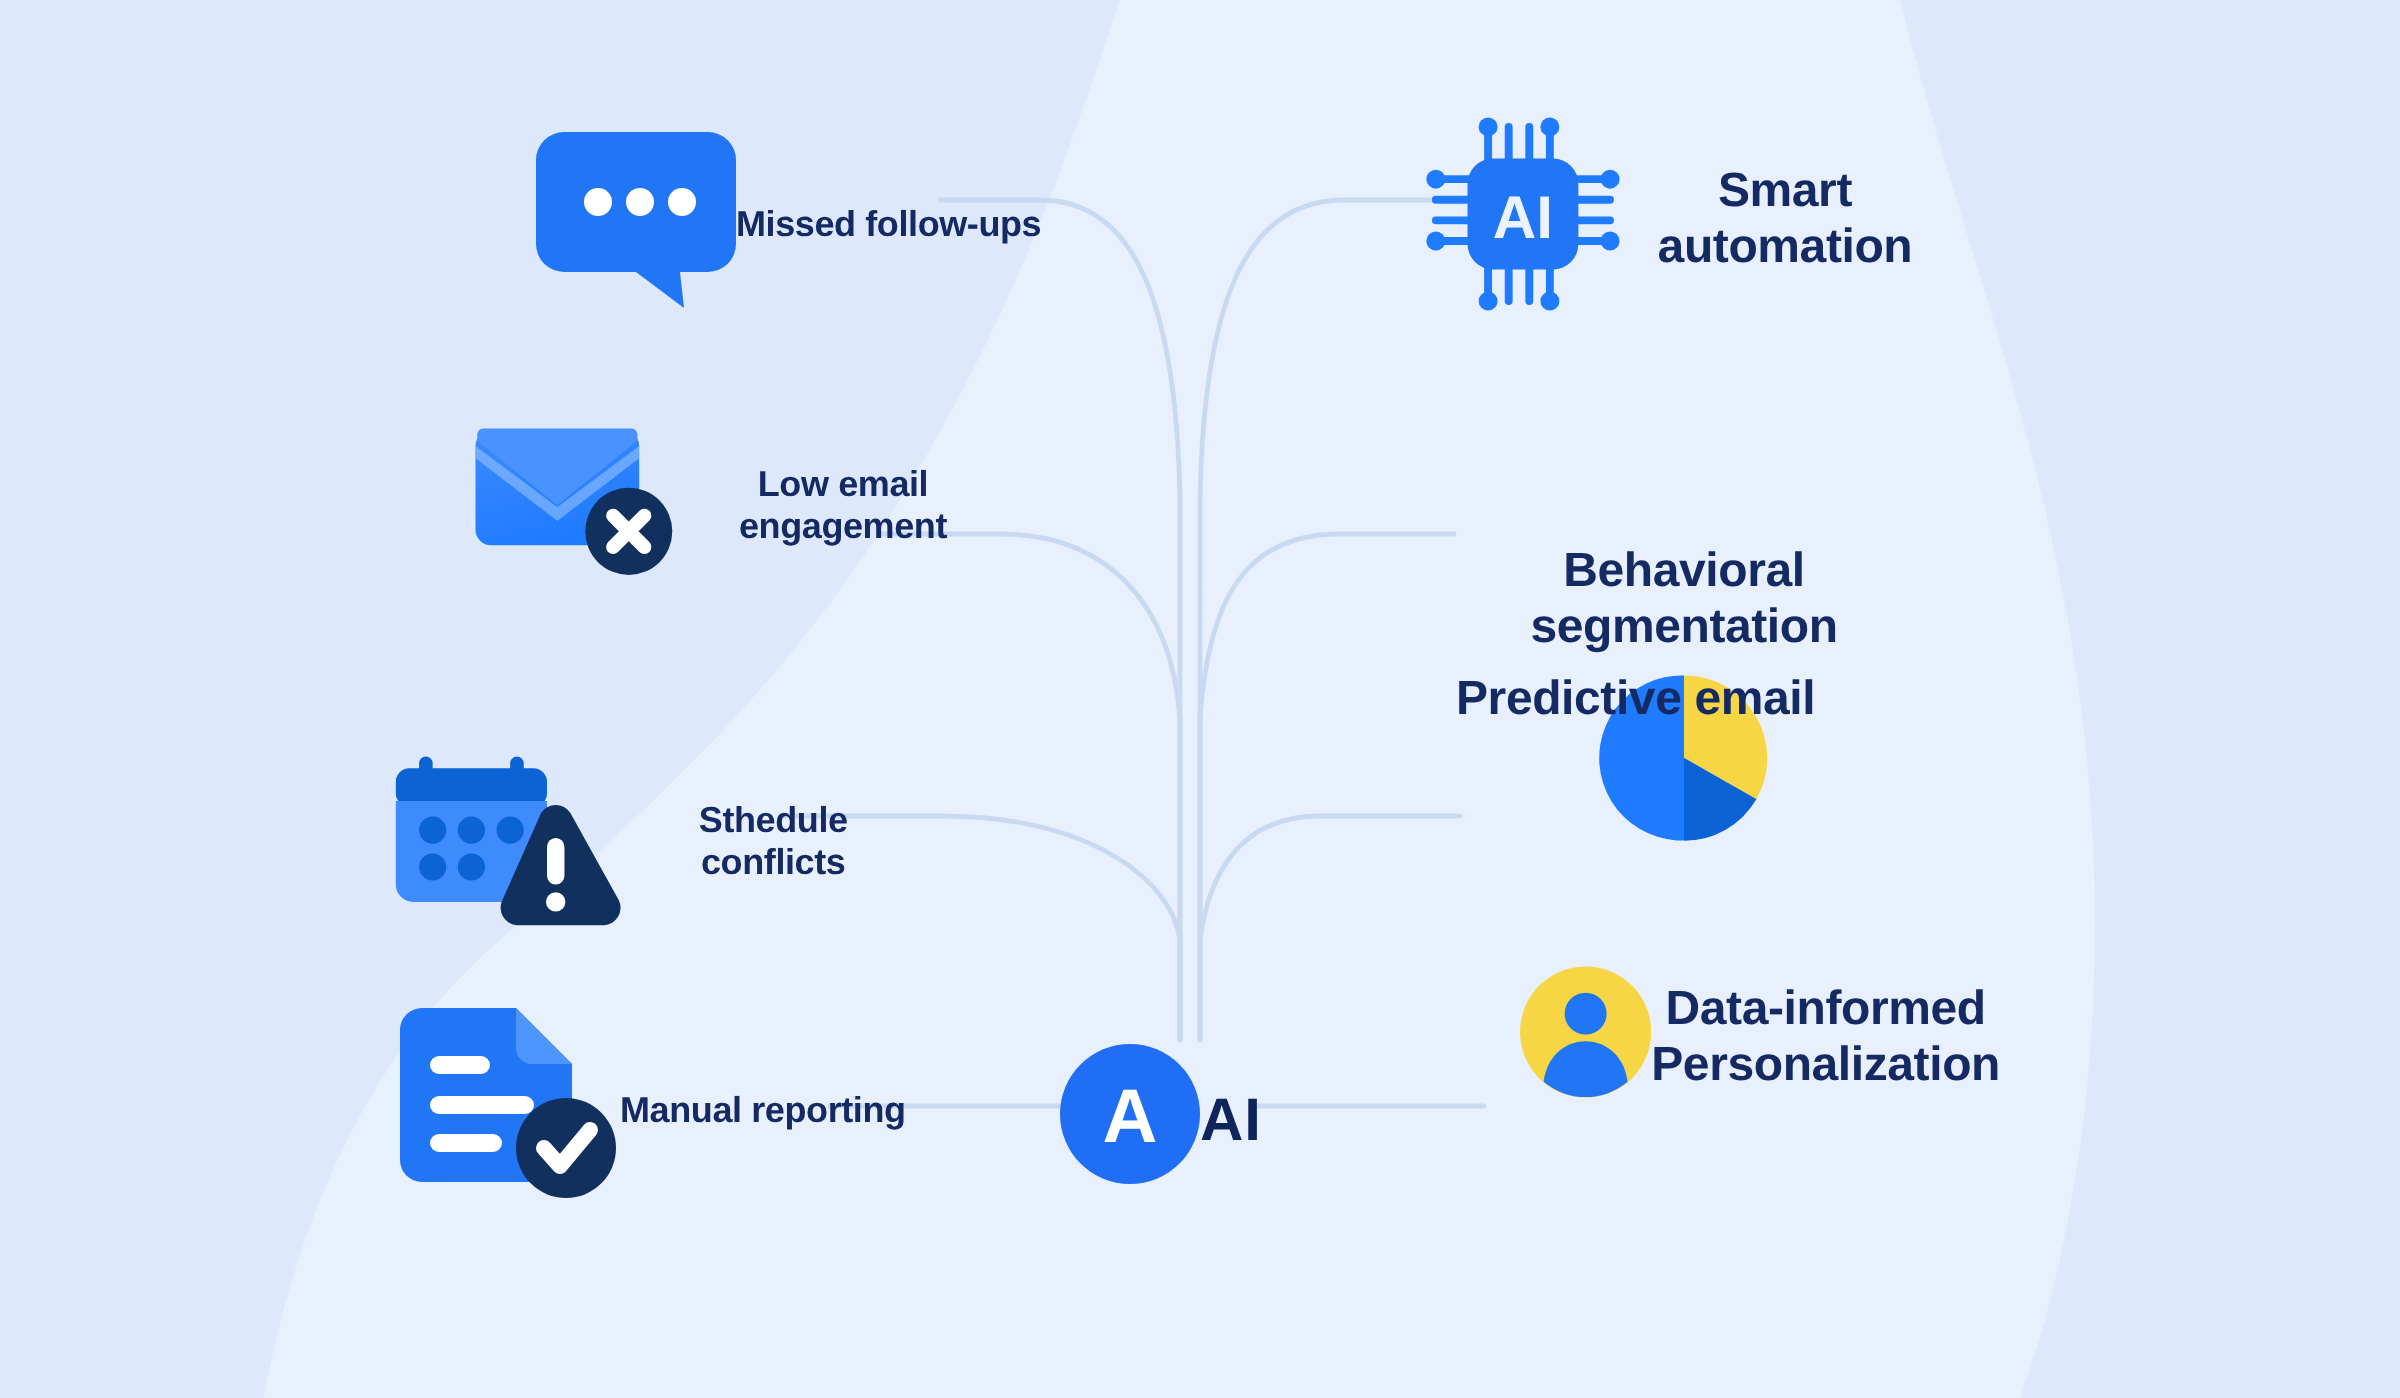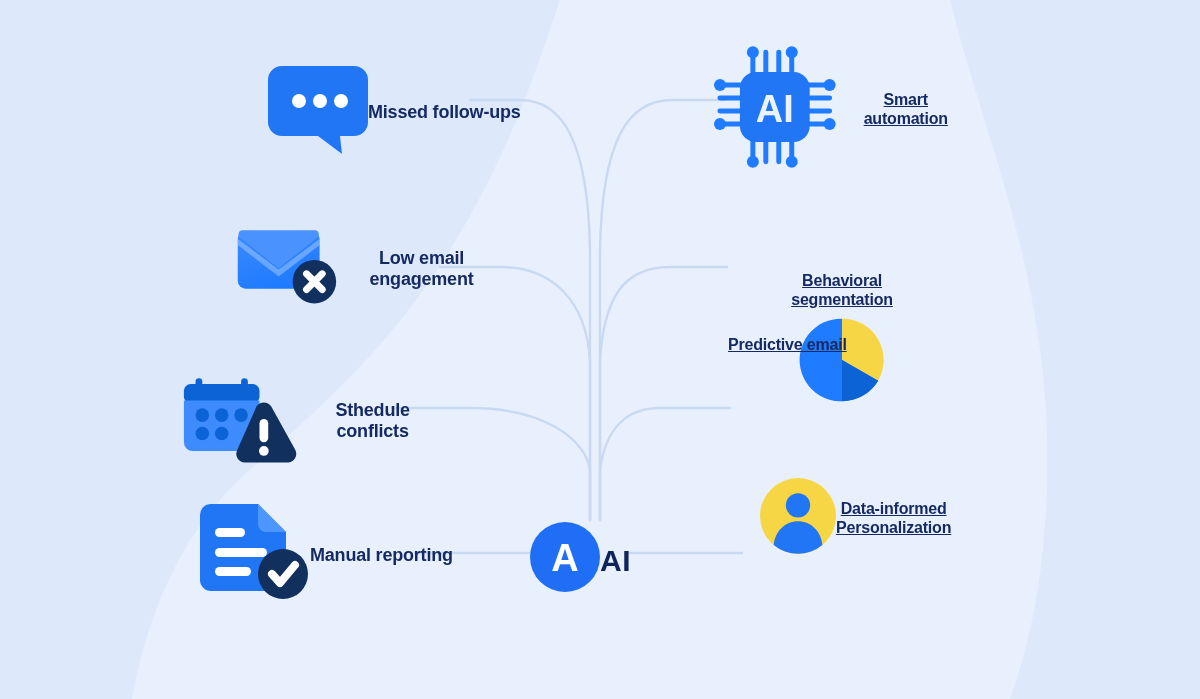--- a/index.html
+++ b/index.html
@@ -22,26 +22,26 @@
     font-weight:bold;
     letter-spacing:-0.2px;
     text-align:center;
     line-height:1.16;
     white-space:pre-line;
     margin-top:6px;
   }
   
   .prob .label{font-size:18px;}
   
-  .ben .label{font-size:16px;text-decoration:underline;}
+  .ben .label{font-size:24px;}
 
   
   #node-missed-followups{left:268px;top:62px;width:270px;}
-  #node-low-email{left:236px;top:222px;width:270px;justify-content:flex-end;}
-  #node-schedule{left:181px;top:372px;width:265px;}
+  #node-low-email{left:236px;top:206px;width:270px;justify-content:flex-end;}
+  #node-schedule{left:195px;top:372px;width:265px;}
   #node-manual{left:200px;top:504px;width:260px;}
 
   #node-smart-automation{left:710px;top:42px;width:262px;}
   #node-behavioral{left:728px;top:255px;width:228px;flex-direction:column-reverse;}
   #node-behavioral .label{margin-top:17px;margin-bottom:8px;}
   #node-predictive{left:728px;top:330px;width:240px;}
   #node-data-informed{left:760px;top:478px;width:240px;}
 
   #node-center{left:530px;top:522px;width:124px;}
   #node-center .label{font-size:30px;color:#10245c;margin-top:8px;letter-spacing:0.5px;}

